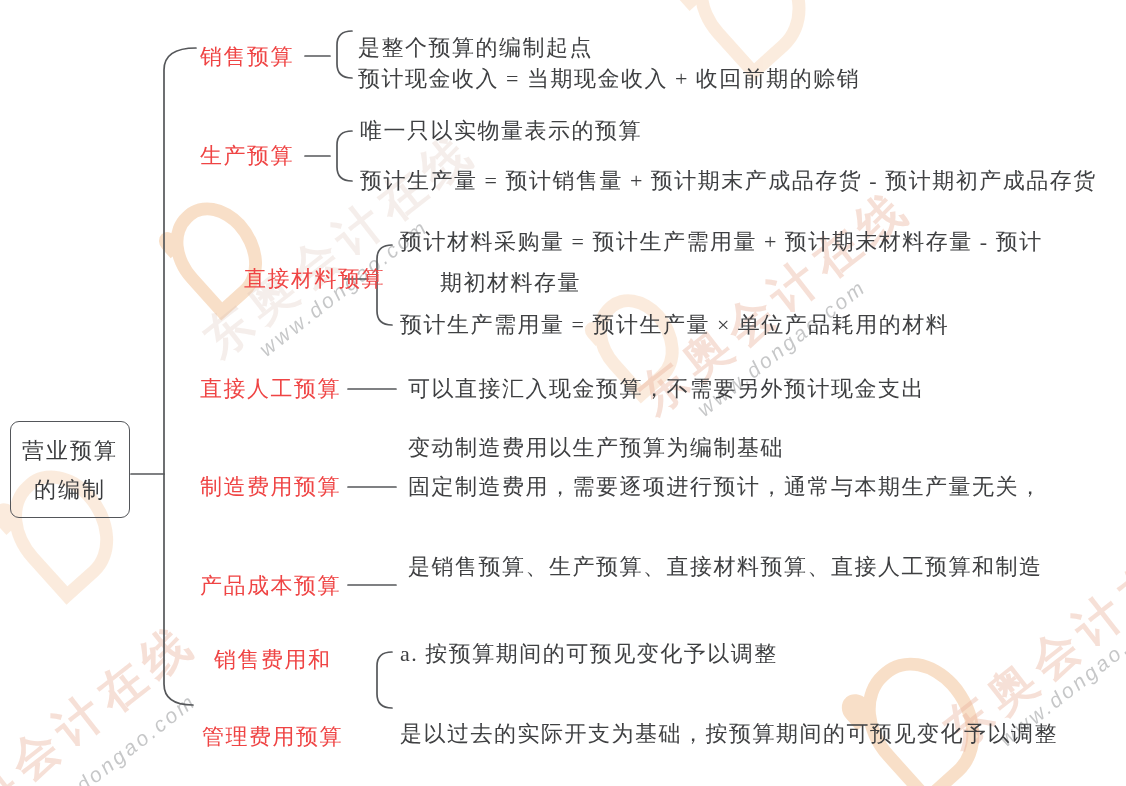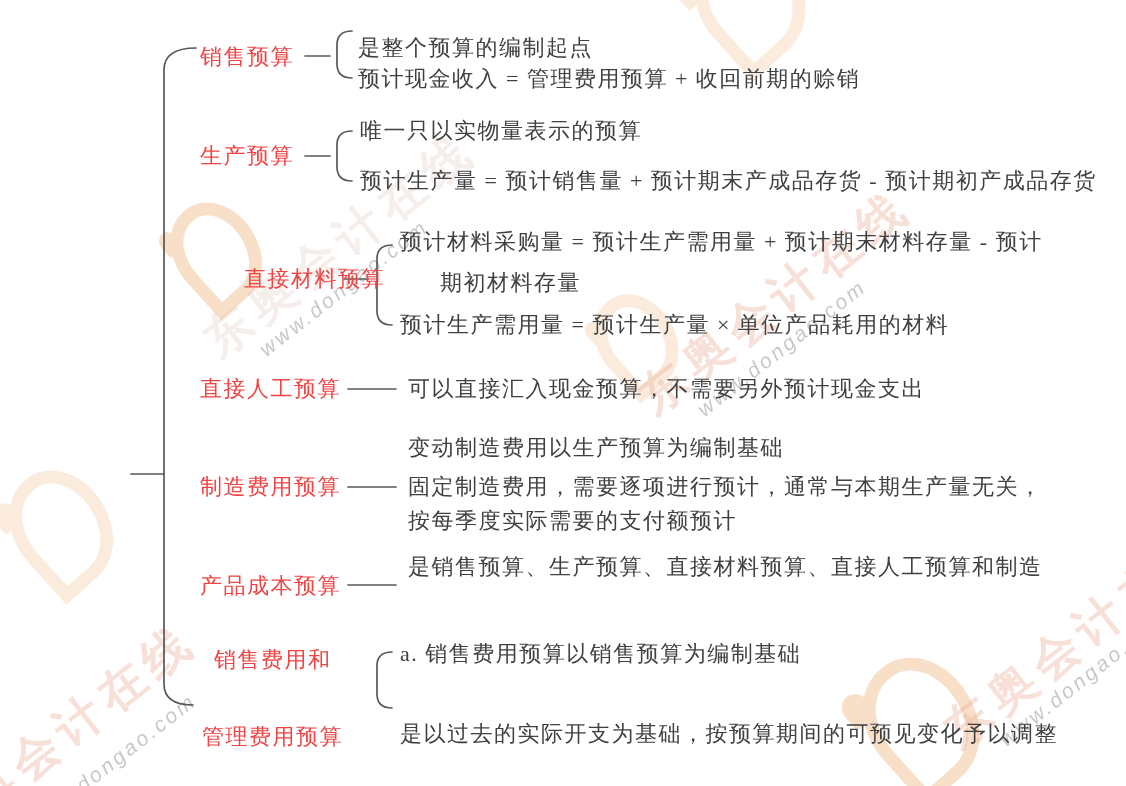--- a/index.html
+++ b/index.html
@@ -90,43 +90,46 @@
       <path d="M 352 131 Q 337 131 337 145 L 337 167 Q 337 181 352 181"></path>
       <path d="M 344 279 L 368 279"></path>
       <path d="M 392 245 Q 377 245 377 259 L 377 311 Q 377 325 392 325"></path>
       <path d="M 348 389 L 396 389"></path>
       <path d="M 348 487 L 396 487"></path>
       <path d="M 348 585 L 396 585"></path>
       <path d="M 392 652 Q 377 652 377 666 L 377 694 Q 377 708 392 708"></path>
     </g>
   </svg>
 
+  <div class="root-box">
+    <div class="rline">营业预算</div>
+    <div class="rline">的编制</div>
+  </div>
 
   <div class="t blabel" style="left:200px; top:57px;">销售预算</div>
   <div class="t leaf" style="left:358px; top:32px;margin-top:16px;">是整个预算的编制起点</div>
-  <div class="t leaf" style="left:358px; top:79px;">预计现金收入 = 管理费用预算 + 收回前期的赊销</div>
+  <div class="t leaf" style="left:358px; top:79px;">预计现金收入 = 当期现金收入 + 收回前期的赊销</div>
 
   <div class="t blabel" style="left:200px; top:156px;">生产预算</div>
   <div class="t leaf" style="left:360px; top:131px;">唯一只以实物量表示的预算</div>
   <div class="t leaf" style="left:360px; top:181px;">预计生产量 = 预计销售量 + 预计期末产成品存货 - 预计期初产成品存货</div>
 
   <div class="t blabel" style="left:200px; top:279px;margin-left:44px;">直接材料预算</div>
   <div class="t leaf" style="left:400px; top:242px;">预计材料采购量 = 预计生产需用量 + 预计期末材料存量 - 预计</div>
   <div class="t leaf" style="left:400px; top:283px;margin-left:40px;">期初材料存量</div>
   <div class="t leaf" style="left:400px; top:325px;">预计生产需用量 = 预计生产量 × 单位产品耗用的材料</div>
 
   <div class="t leaf" style="left:408px; top:389px;">可以直接汇入现金预算，不需要另外预计现金支出</div>
   <div class="t blabel" style="left:200px; top:389px;">直接人工预算</div>
 
   <div class="t blabel" style="left:200px; top:487px;">制造费用预算</div>
   <div class="t leaf" style="left:408px; top:448px;">变动制造费用以生产预算为编制基础</div>
   <div class="t leaf" style="left:408px; top:487px;">固定制造费用，需要逐项进行预计，通常与本期生产量无关，</div>
-  <div class="t leaf" style="left:408px; top:521px;">按每季度实际需要的支付额预计</div>
 
   <div class="t blabel" style="left:200px; top:586px;">产品成本预算</div>
   <div class="t leaf" style="left:408px; top:567px;text-align:center;">是销售预算、生产预算、直接材料预算、直接人工预算和制造</div>
 
   <div class="t blabel" style="left:214px; top:660px;">销售费用和</div>
   <div class="t blabel" style="left:202px; top:737px;">管理费用预算</div>
-  <div class="t leaf" style="left:400px; top:654px;">a. 销售费用预算以销售预算为编制基础</div>
+  <div class="t leaf" style="left:400px; top:654px;">a. 按预算期间的可预见变化予以调整</div>
   <div class="t leaf" style="left:400px; top:734px;font-family:Liberation Mono, monospace;">是以过去的实际开支为基础，按预算期间的可预见变化予以调整</div>
 
 </div>
 
 </body></html>

